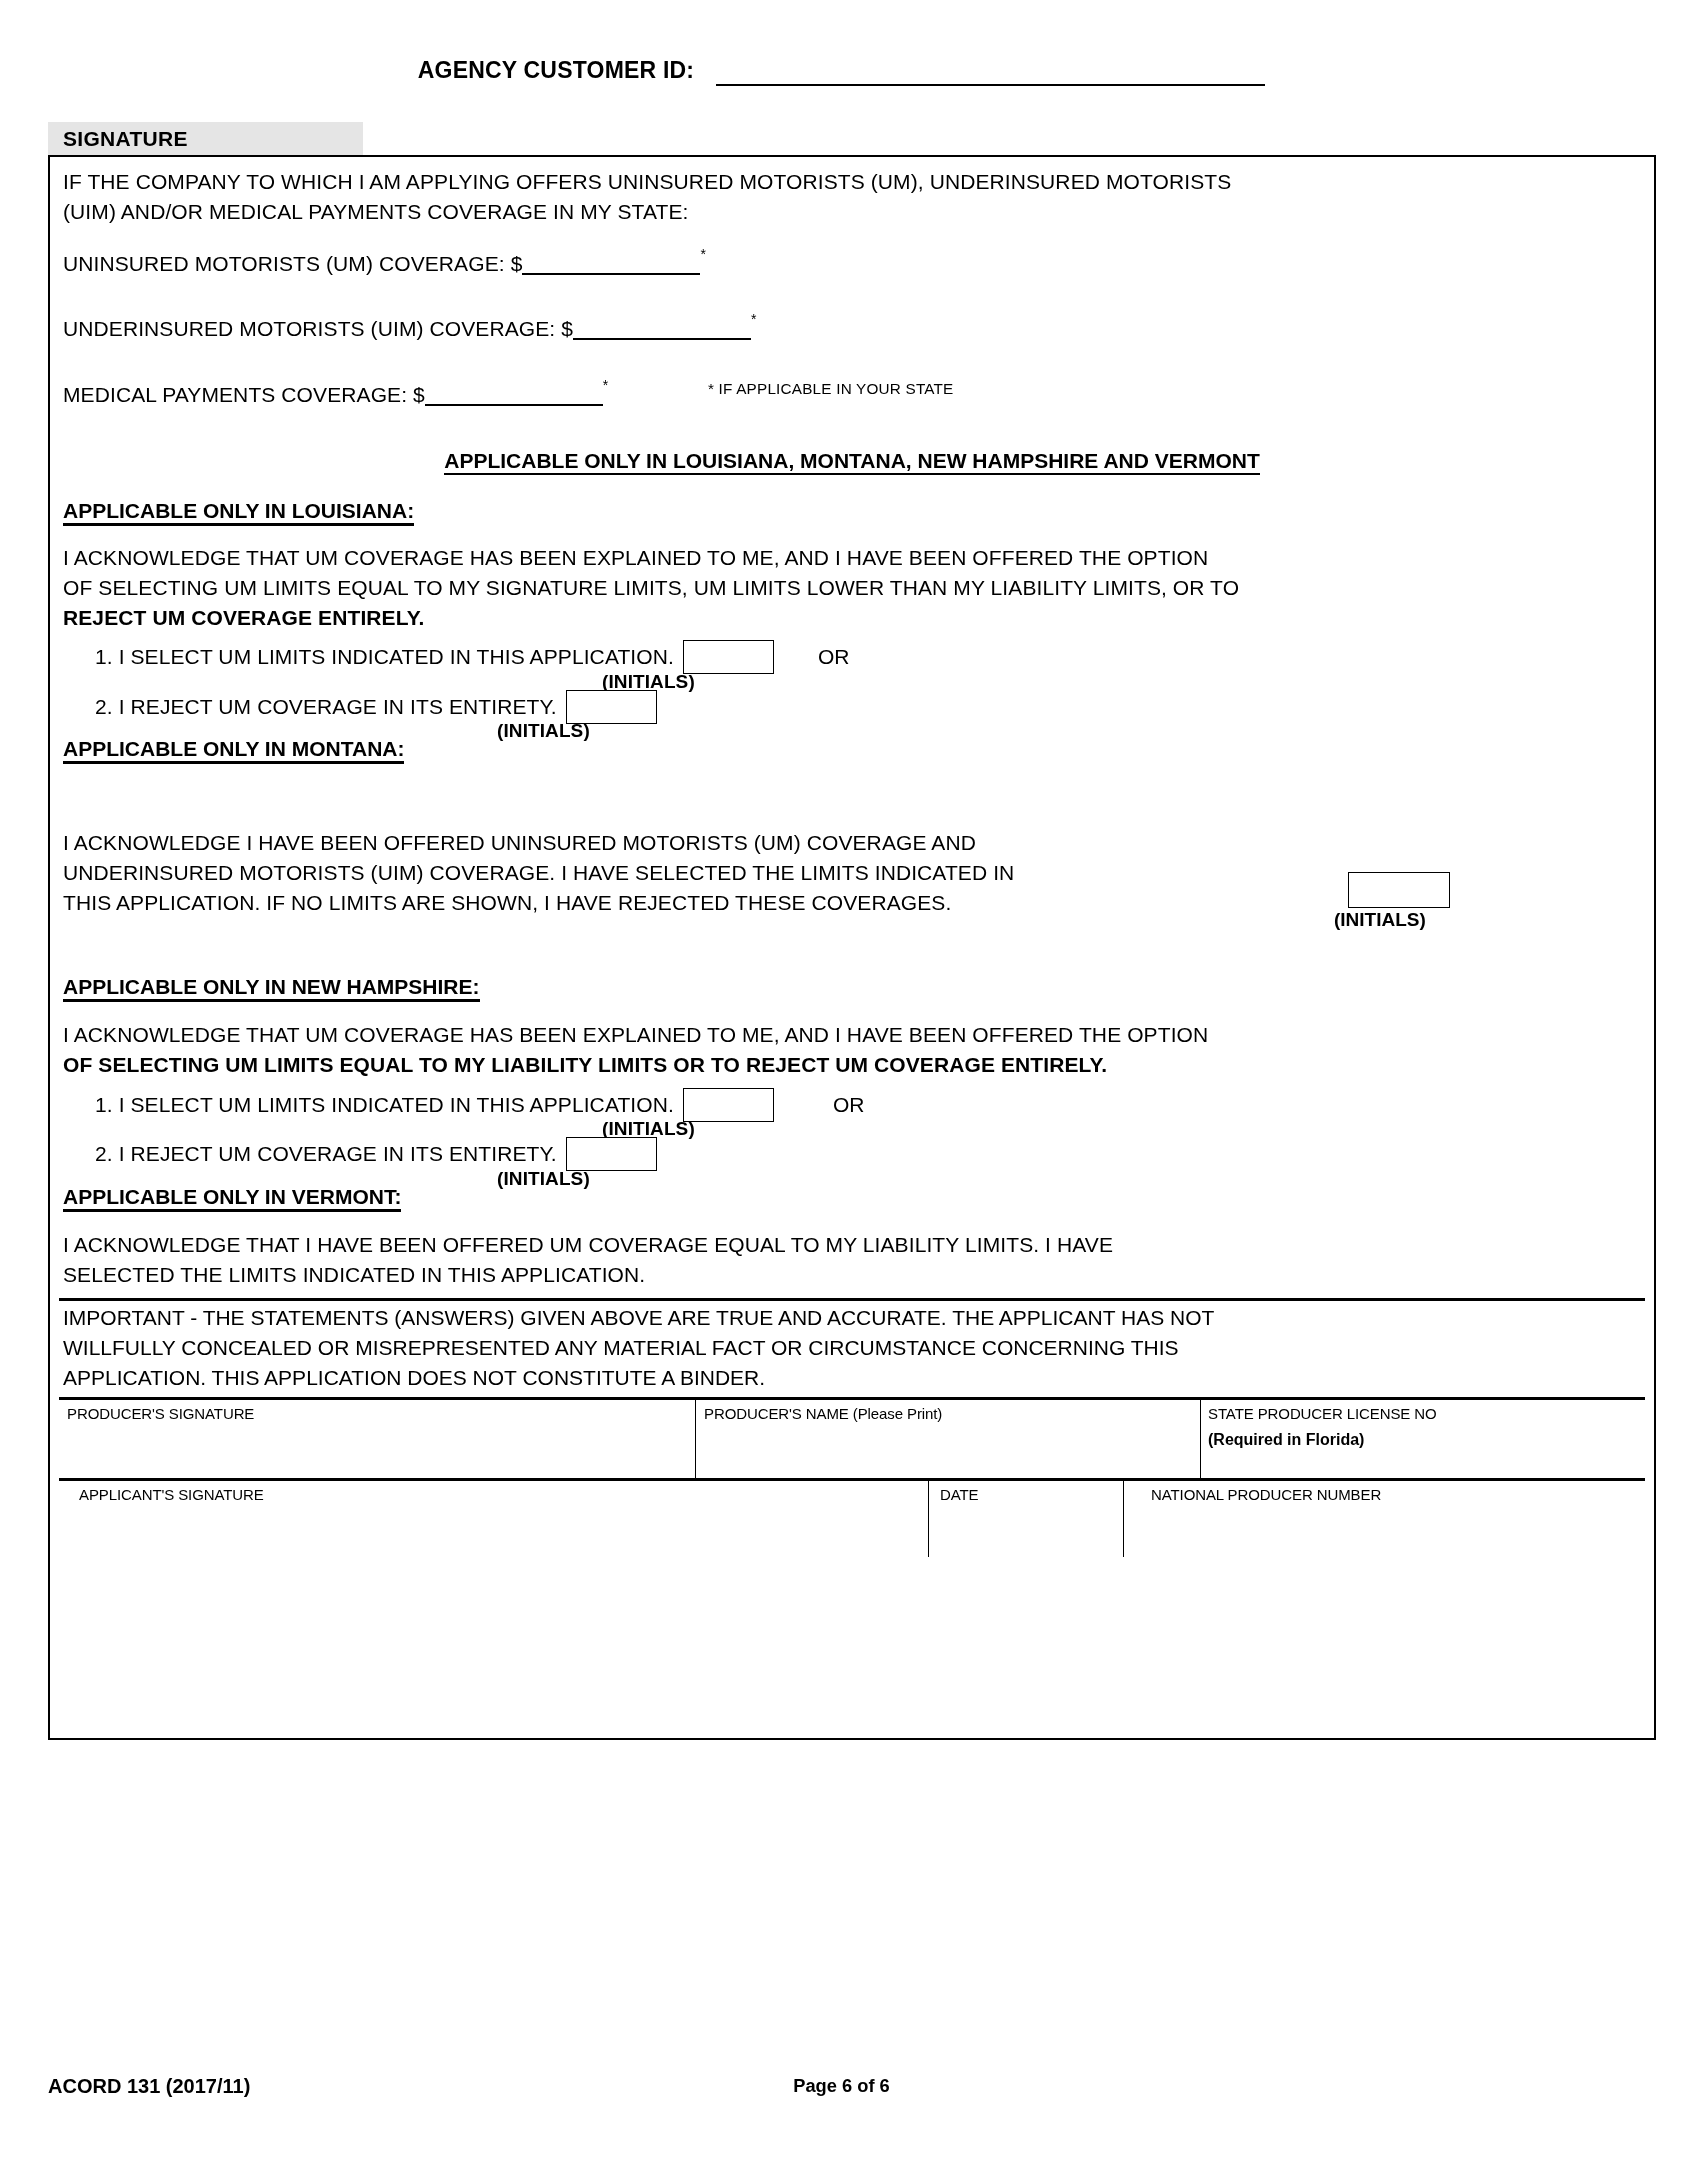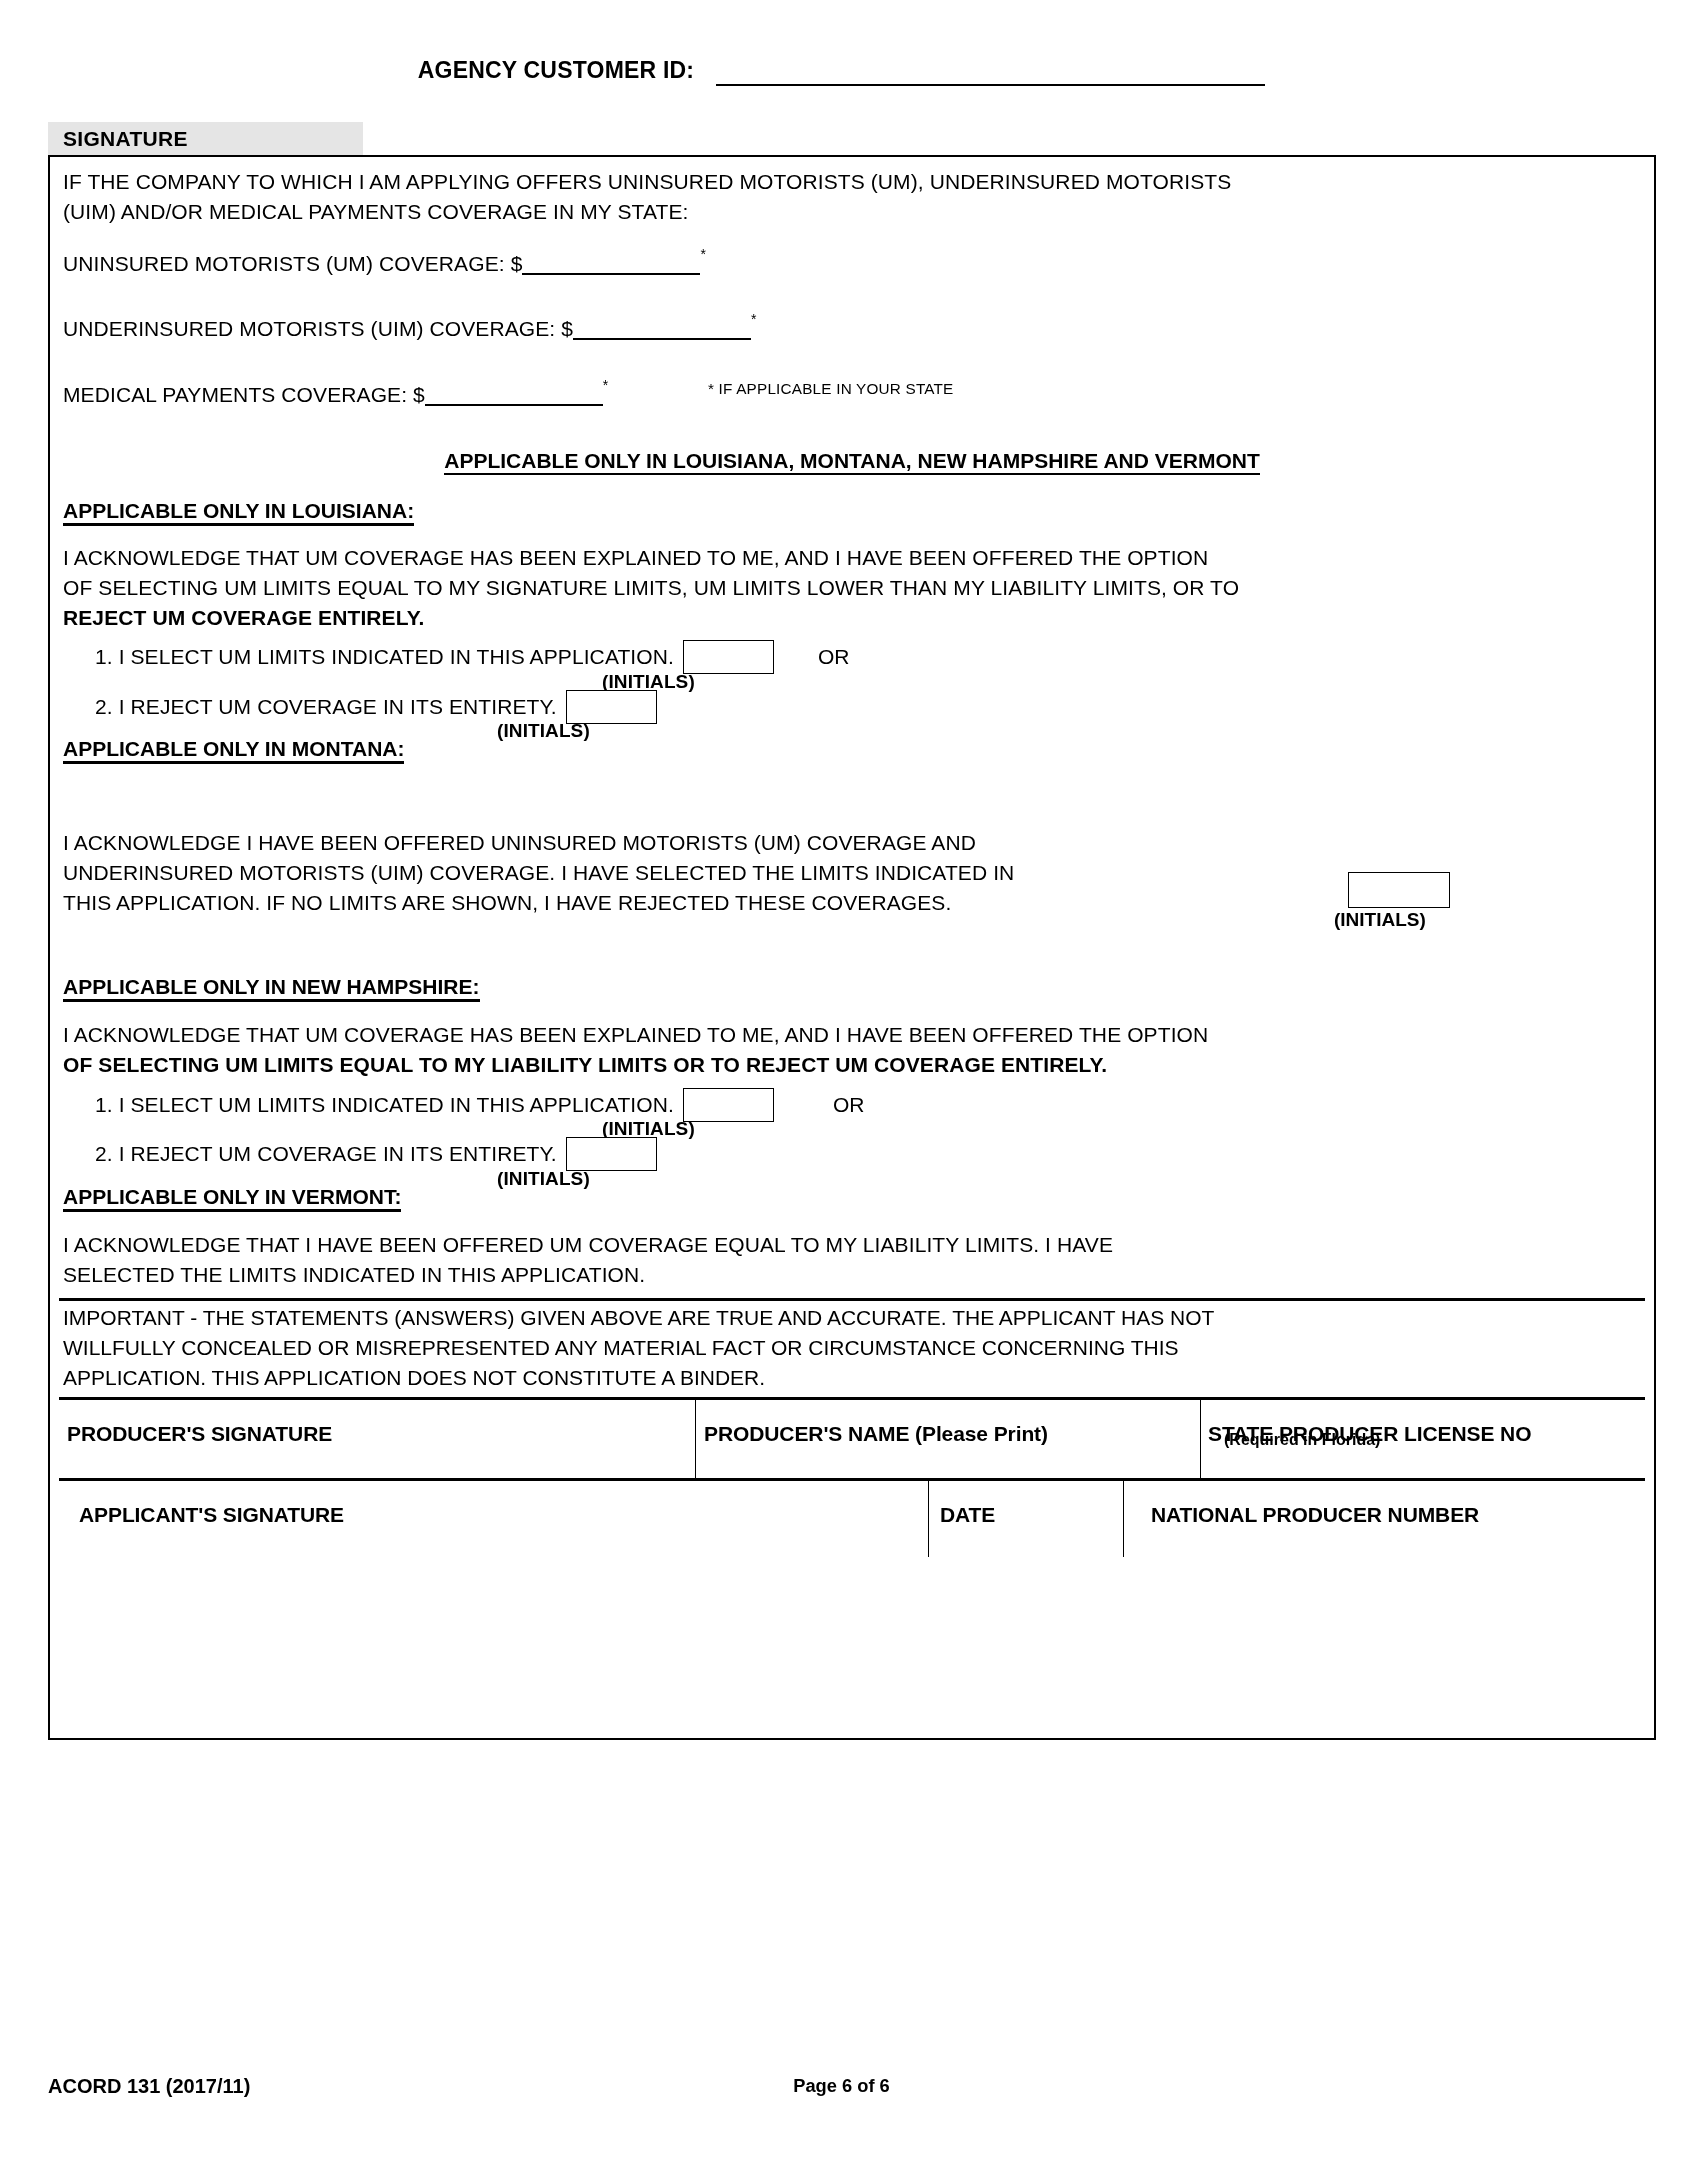--- a/index.html
+++ b/index.html
@@ -245,23 +245,23 @@
   }
   .vline {
     position: absolute;
     top: 0;
     width: 0;
     border-left: 1.8px solid #000;
     height: 100%;
   }
   .cellhdr {
     position: absolute;
-    top: 22px;
-    font-size: 21px;
-    font-weight: bold;
+    top: 5px;
+    font-size: 15px;
+    font-weight: normal;
     letter-spacing: -0.1px;
     white-space: nowrap;
   }
   .cellsub {
     position: absolute;
     font-size: 16px;
     font-weight: bold;
     white-space: nowrap;
   }
 
@@ -398,21 +398,21 @@
         <div class="last">APPLICATION. THIS APPLICATION DOES NOT CONSTITUTE A BINDER.</div>
       </div>
 
       <div class="sigtable">
         <div class="sigrow1">
           <div class="vline" style="left:636px;"></div>
           <div class="vline" style="left:1141px;"></div>
           <div class="cellhdr" style="left:8px;">PRODUCER'S SIGNATURE</div>
           <div class="cellhdr" style="left:645px;">PRODUCER'S NAME (Please Print)</div>
           <div class="cellhdr" style="left:1149px;">STATE PRODUCER LICENSE NO</div>
-          <div class="cellsub" style="left:1149px; top:31px;margin-left:16px;">(Required in Florida)</div>
+          <div class="cellsub" style="left:1149px; top:31px;">(Required in Florida)</div>
         </div>
         <div class="sigrow2">
           <div class="vline" style="left:869px;"></div>
           <div class="vline" style="left:1064px;"></div>
           <div class="cellhdr" style="left:20px;">APPLICANT'S SIGNATURE</div>
           <div class="cellhdr" style="left:881px;">DATE</div>
           <div class="cellhdr" style="left:1092px;">NATIONAL PRODUCER NUMBER</div>
         </div>
       </div>
 

